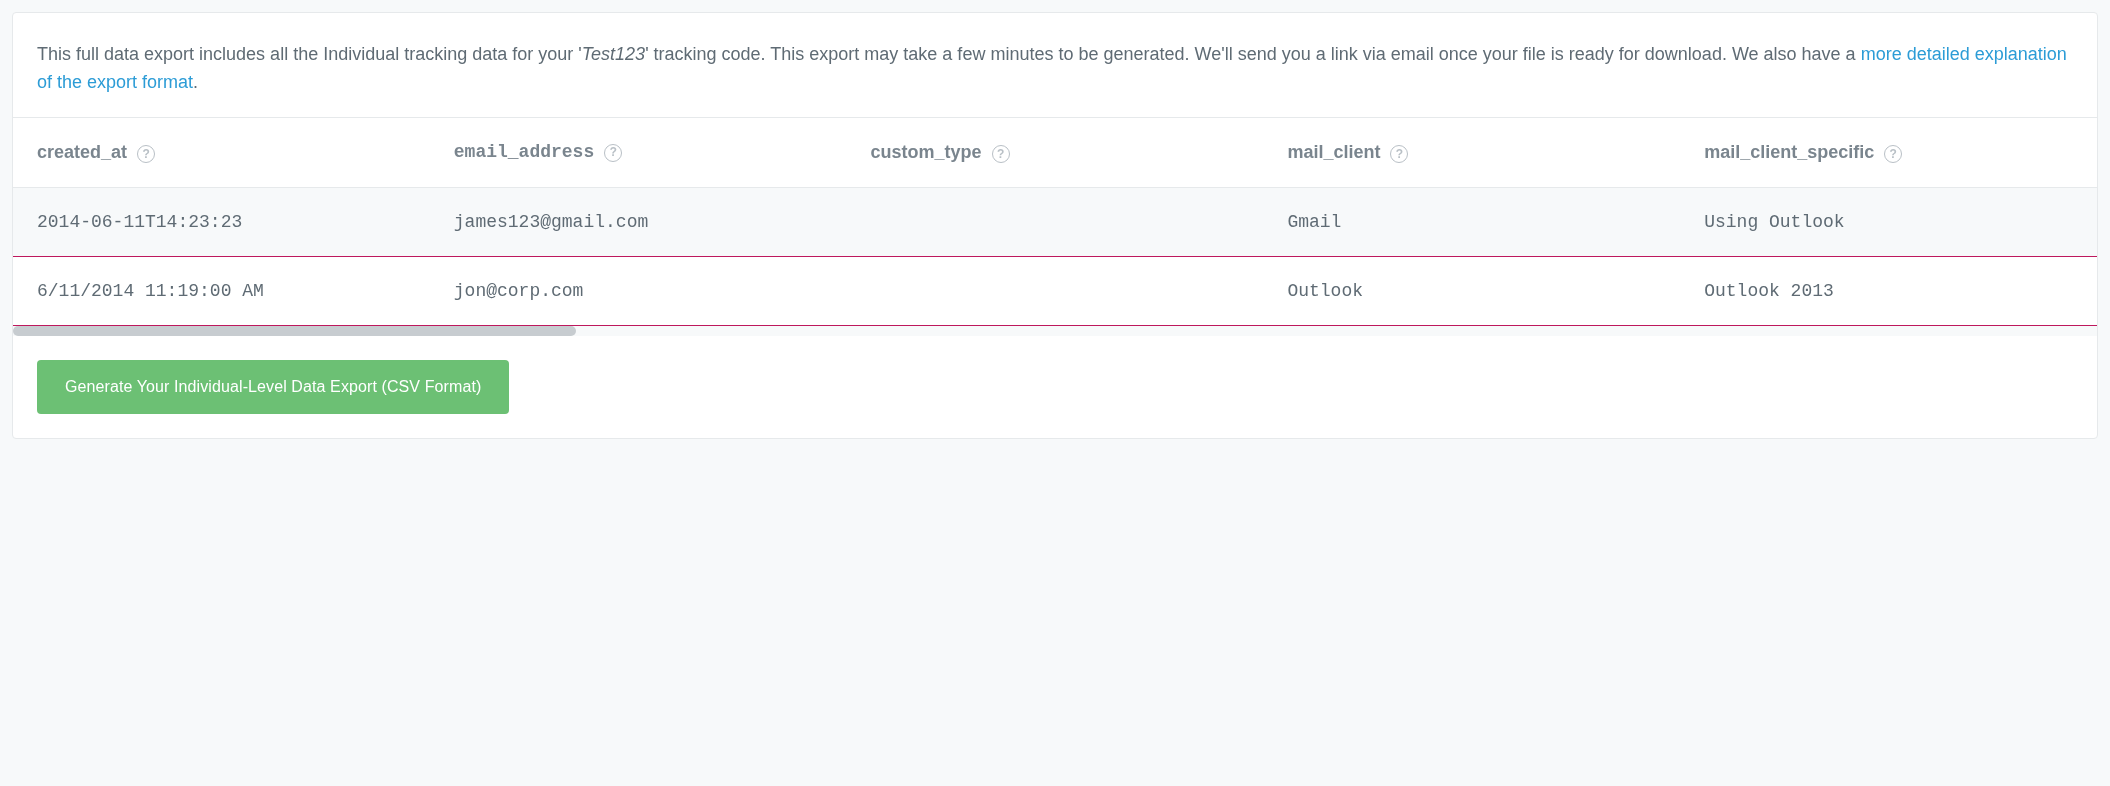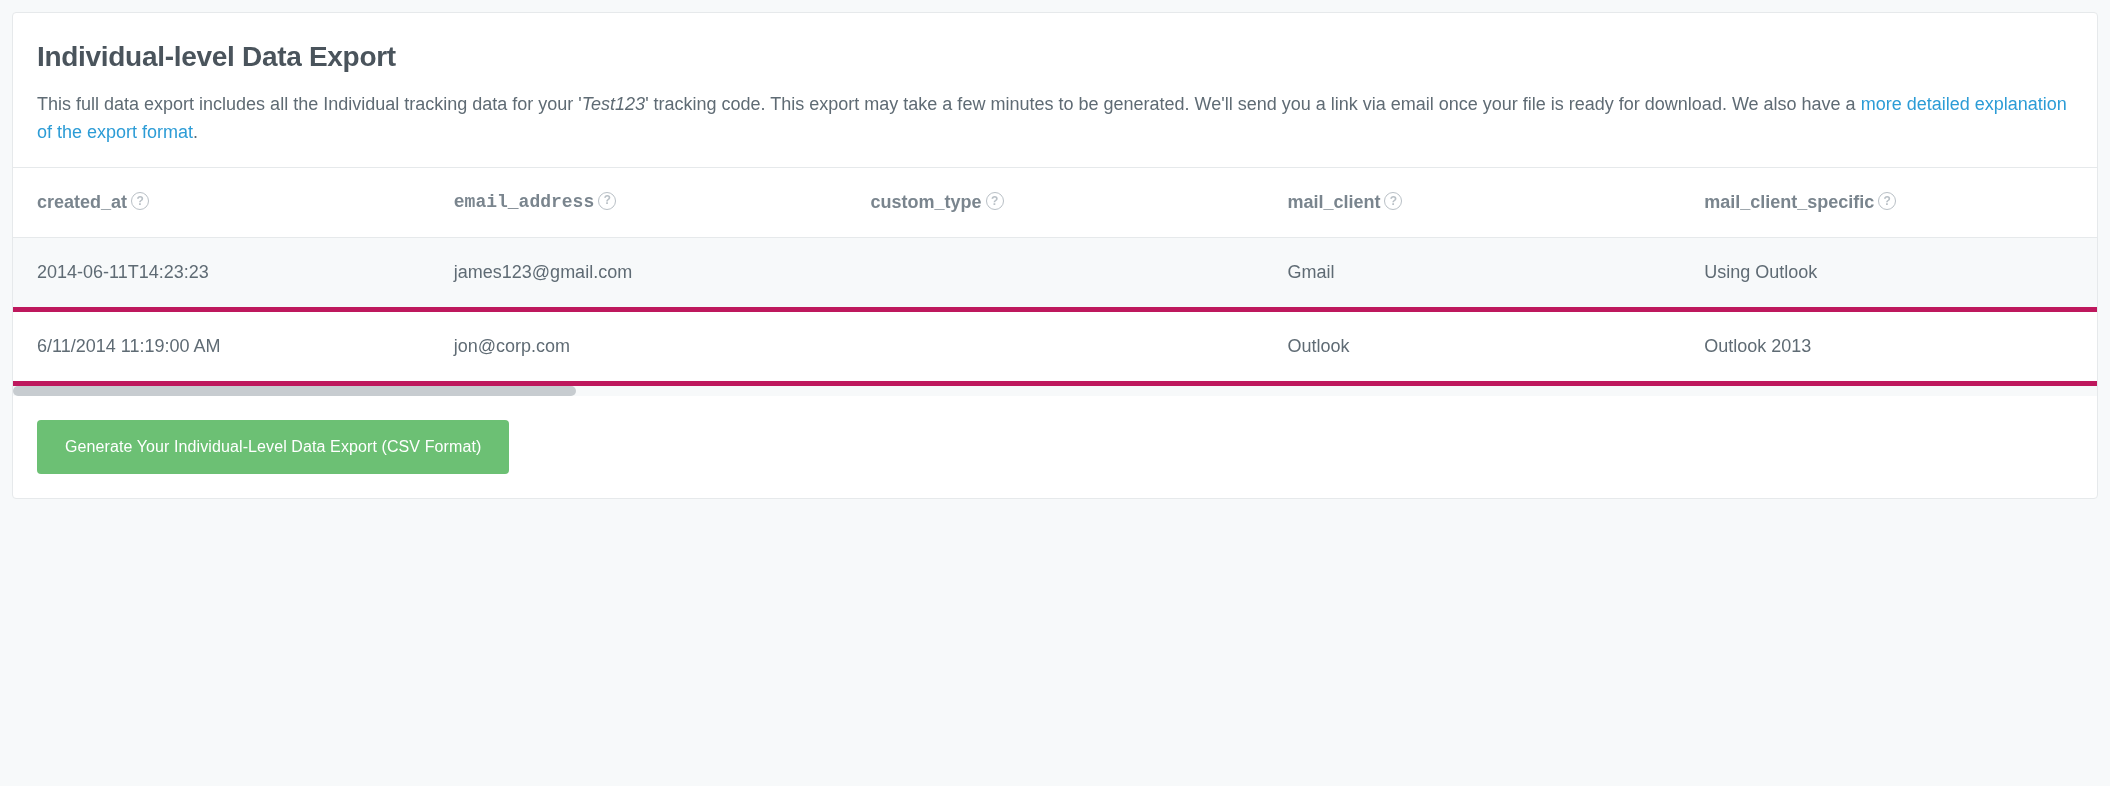--- a/index.html
+++ b/index.html
@@ -56,38 +56,39 @@
       font-size: 18px;
     }
     th {
       font-weight: 600;
       color: #7a858e;
       border-bottom: 1px solid #e6e9eb;
       background: #fff;
     }
     .th-inner {
       display: inline-flex;
-      align-items: flex-start;
-      gap: 4px;
+      align-items: flex-end;
+      gap: 10px;
     }
     .help-icon {
       display: inline-flex;
       width: 18px;
       height: 18px;
       border: 1.6px solid #b9c0c6;
       border-radius: 50%;
       color: #b9c0c6;
       align-items: center;
       justify-content: center;
       font-size: 12px;
       font-weight: 700;
       line-height: 1;
     }
     tbody tr {
-      border-bottom: 5px solid #be185d;
+      border-bottom: 1px solid #be185d;
+      font-family: Liberation Mono, monospace;
     }
     tbody tr:nth-child(odd) {
       background: #f7f9fa;
     }
     tbody tr:nth-child(even) {
       background: #fff;
     }
     tbody td {
       color: #5f6b74;
     }
@@ -125,21 +126,20 @@
     .col-2 { width: 20%; }
     .col-3 { width: 20%; }
     .col-4 { width: 20%; }
   </style>
 </head>
 <body>
 
 <div class="panel">
 
   <div class="panel-header">
-    <h1 class="panel-title">Individual-level Data Export</h1>
     <p class="panel-desc">
       <span>This full data export includes all the Individual tracking data for your '</span><em>Test123</em><span>' tracking code. This export may take a few minutes to be generated. We'll send you a link via email once your file is ready for download. We also have a </span><a href="#">more detailed explanation of the export format</a><span>.</span>
     </p>
   </div>
 
   <div class="table-wrap">
     <table>
       <thead>
         <tr>
           <th class="col-0">

